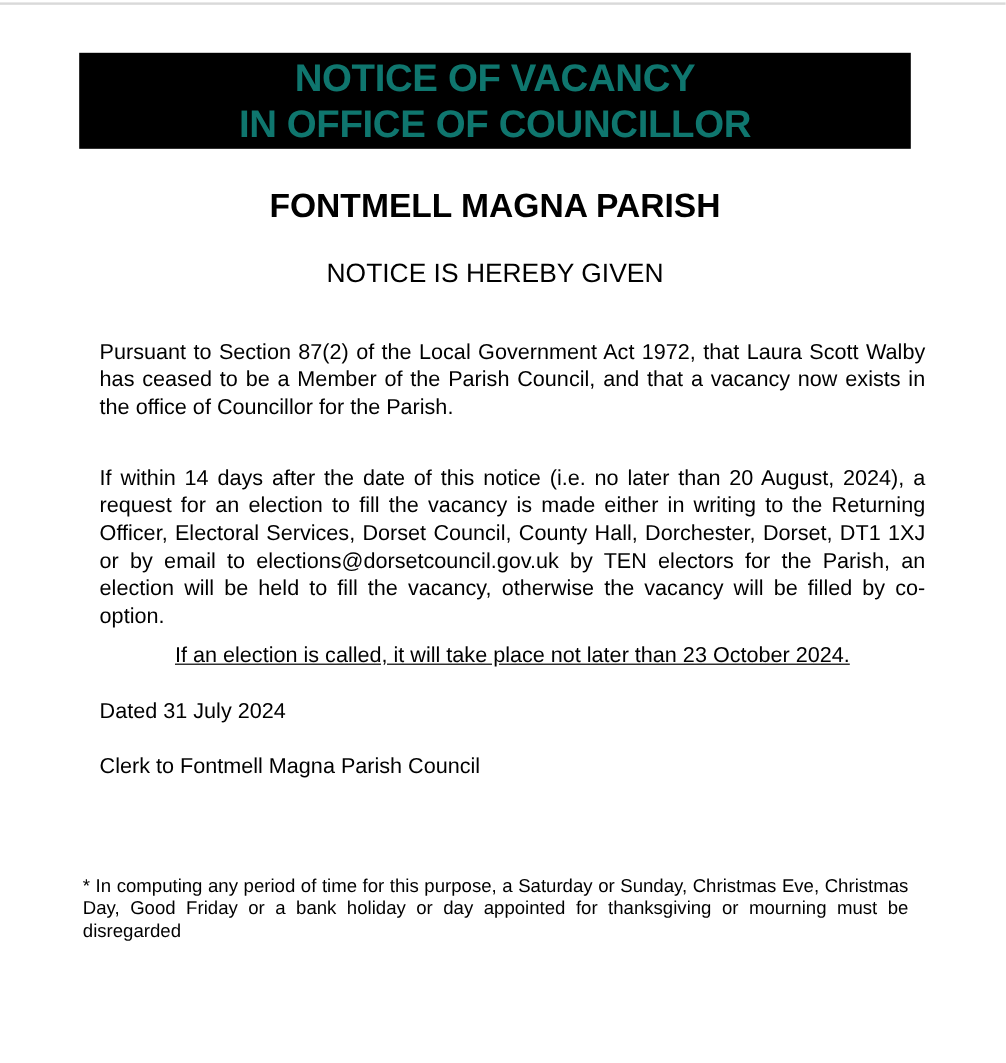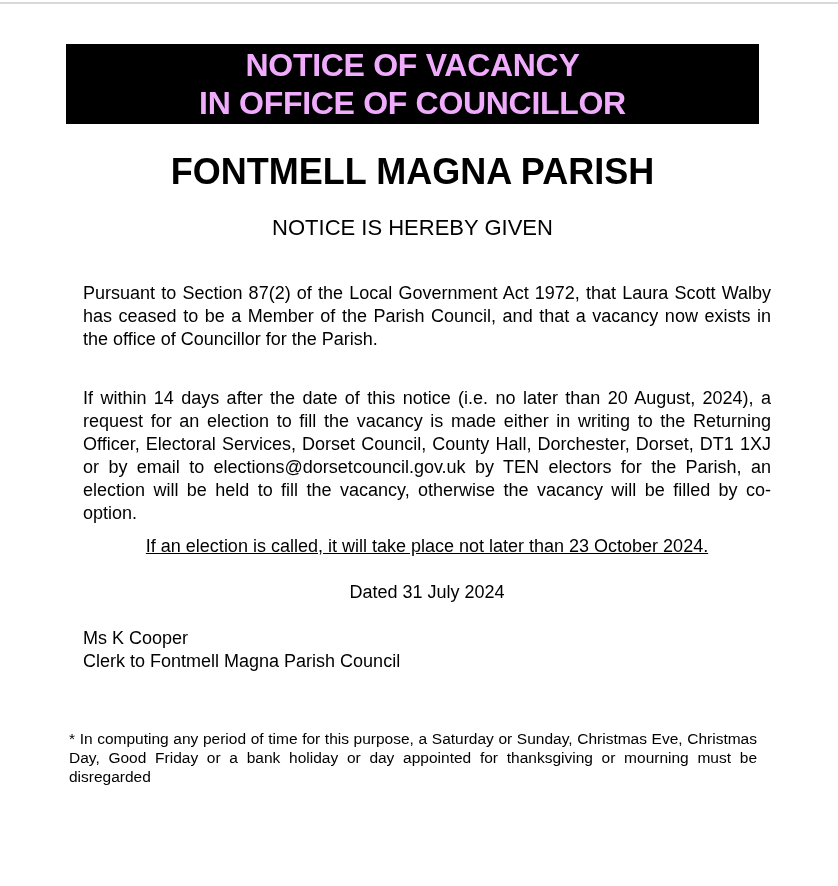--- a/index.html
+++ b/index.html
@@ -19,37 +19,37 @@
     position: absolute;
     left: 0; top: 2px;
     width: 838px; height: 2px;
     background: #d9d9d9;
   }
   .title-box {
     position: absolute;
     left: 66px; top: 44px;
     width: 693px; height: 80px;
     background: #000000;
-    color: #f0abfc;
+    color: #0f766e;
     text-align: center;
     font-weight: bold;
     font-size: 32px;
     line-height: 38px;
     padding-top: 2px;
     box-sizing: border-box;
     letter-spacing: -0.3px;
   }
   .title-box span { display: block; }
   .parish {
     position: absolute;
     left: 66px; top: 156px;
     width: 693px;
     text-align: center;
     font-weight: bold;
-    font-size: 36px;
+    font-size: 28px;
     line-height: 32px;
   }
   .hereby {
     position: absolute;
     left: 66px; top: 212px;
     width: 693px;
     text-align: center;
     font-size: 22px;
     line-height: 32px;
   }
@@ -58,21 +58,21 @@
     left: 69px;
     width: 688px;
     font-size: 18px;
     line-height: 23px;
     text-align: justify;
     margin: 14px;
   }
   .p1 { top: 268px; }
   .p2 { top: 373px; }
   .p3 { top: 521px; text-align: center; text-decoration: underline; }
-  .p4 { top: 567px; text-align: center; }
+  .p4 { top: 567px; text-align: left; }
   .sig { top: 613px; text-align: left; }
   .sig span { display: block; }
   .footnote {
     position: absolute;
     left: 69px; top: 729px;
     width: 688px;
     font-size: 15.5px;
     line-height: 19px;
     text-align: justify;
     margin: 0;
@@ -94,17 +94,16 @@
 
 <p class="body-text p1">Pursuant to Section 87(2) of the Local Government Act 1972, that Laura Scott Walby has ceased to be a Member of the Parish Council, and that a vacancy now exists in the office of Councillor for the Parish.</p>
 
 <p class="body-text p2">If within 14 days after the date of this notice (i.e. no later than 20 August, 2024), a request for an election to fill the vacancy is made either in writing to the Returning Officer, Electoral Services, Dorset Council, County Hall, Dorchester, Dorset, DT1 1XJ or by email to elections@dorsetcouncil.gov.uk by TEN electors for the Parish, an election will be held to fill the vacancy, otherwise the vacancy will be filled by co-option.</p>
 
 <p class="body-text p3">If an election is called, it will take place not later than 23 October 2024.</p>
 
 <p class="body-text p4">Dated 31 July 2024</p>
 
 <div class="body-text sig">
-  <span>Ms K Cooper</span>
   <span>Clerk to Fontmell Magna Parish Council</span>
 </div>
 
 <p class="footnote">* In computing any period of time for this purpose, a Saturday or Sunday, Christmas Eve, Christmas Day, Good Friday or a bank holiday or day appointed for thanksgiving or mourning must be disregarded</p>
 
 </body></html>

